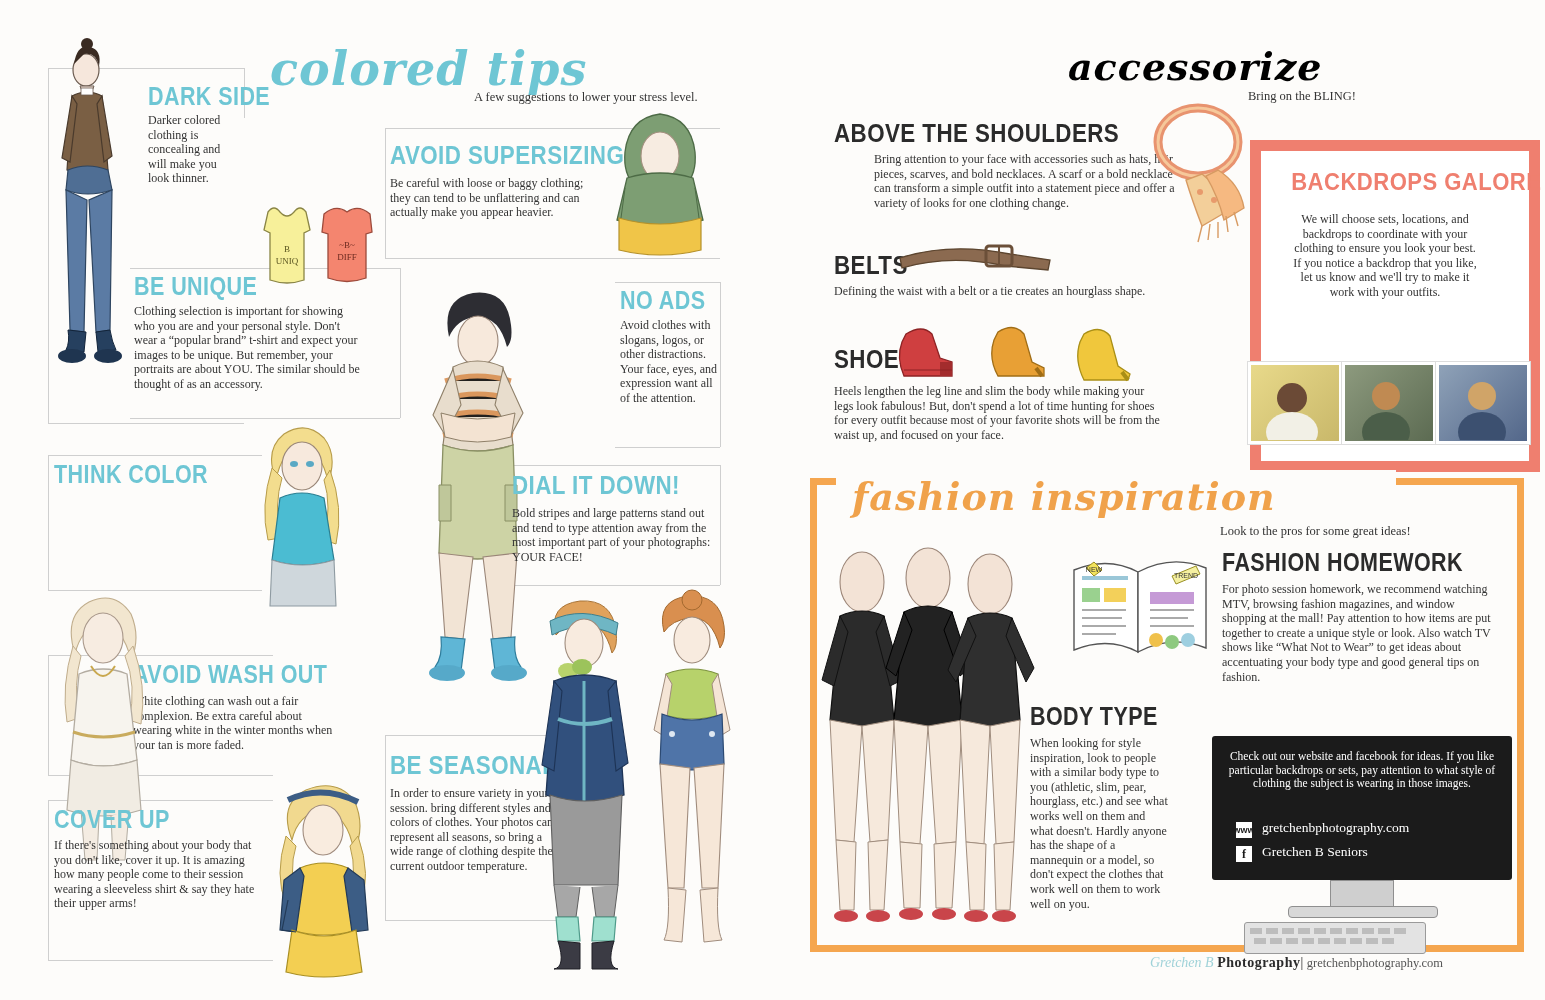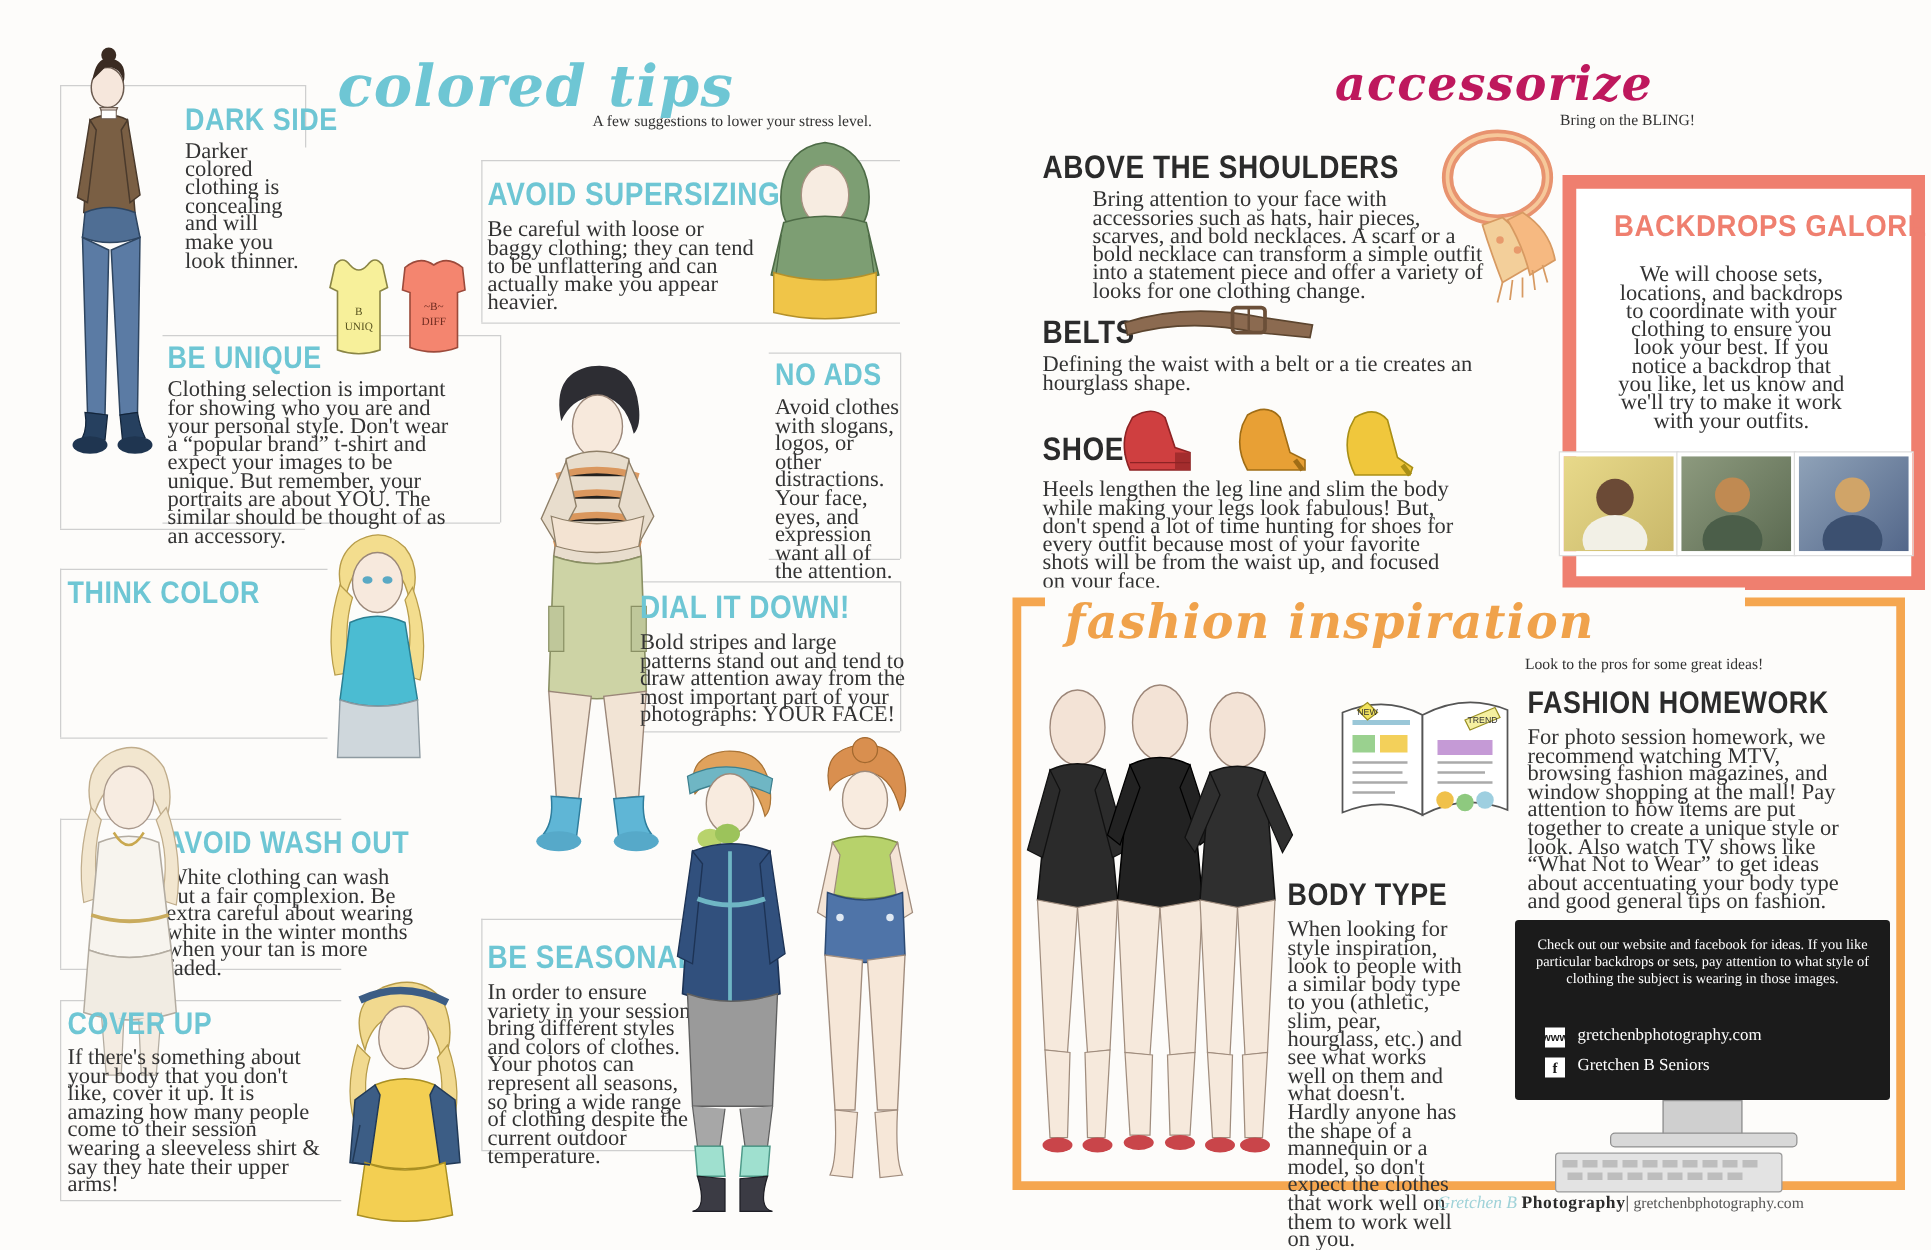--- a/index.html
+++ b/index.html
@@ -14,40 +14,40 @@
   .page{position:absolute;inset:0;}
 
   
   .script{
     font-family:"DejaVu Serif", serif;
     font-style:italic;
     font-weight:bold;
     letter-spacing:1px;
   }
   .script.teal{color:#6ec6d4;}
-  .script.coral{color:#be185d;}
+  .script.coral{color:#000000;}
   .script.orange{color:#f0a24b;}
 
   
   .hd{
     font-family:"Liberation Sans Narrow","Liberation Sans",sans-serif;
     font-weight:bold;
     letter-spacing:.5px;
     text-transform:uppercase;
     transform:scaleX(.86);
     transform-origin:left center;
     white-space:nowrap;
   }
   .hd.teal{color:#6ec6d4;}
   .hd.dark{color:#2b2b2b;}
   .hd.coral{color:#ef7f6f;}
 
   .body-txt{
     font-family:"Liberation Serif", serif;
-    font-size:18px;
+    font-size:12px;
     line-height:14.6px;
     color:#333;
   }
   .sub{
     font-family:"Liberation Serif", serif;
     font-size:12.5px;color:#333;
   }
 
   
   .line{position:absolute;background:#cfcfcf;}
@@ -248,21 +248,21 @@
       <path d="M24 268 L30 352 L48 354 L58 272 Z" fill="#f2e4d5" stroke="#9a8678" stroke-width="1.1"></path>
       <path d="M102 268 L96 352 L78 354 L68 272 Z" fill="#f2e4d5" stroke="#9a8678" stroke-width="1.1"></path>
       <path d="M26 352 Q28 372 20 382 L46 386 L50 354 Z" fill="#5fb6d6" stroke="#2e7d9c" stroke-width="1.2"></path>
       <path d="M100 352 Q98 372 106 382 L80 386 L76 354 Z" fill="#5fb6d6" stroke="#2e7d9c" stroke-width="1.2"></path>
       <ellipse cx="32" cy="388" rx="18" ry="8" fill="#56a9c9"></ellipse>
       <ellipse cx="94" cy="388" rx="18" ry="8" fill="#56a9c9"></ellipse>
     </svg>
   </div>
 
   <div class="hd teal" style="position:absolute;left:512px;top:470px;font-size:26px;">DIAL IT DOWN!</div>
-  <div class="body-txt" style="position:absolute;left:512px;top:506px;width:212px;">Bold stripes and large patterns stand out and tend to draw attention away from the most important part of your photographs: YOUR FACE!</div>
+  <div class="body-txt" style="position:absolute;left:512px;top:506px;width:212px;">Bold stripes and large patterns stand out and tend to type attention away from the most important part of your photographs: YOUR FACE!</div>
 
   <div class="hd teal" style="position:absolute;left:390px;top:750px;font-size:26px;">BE SEASONAL</div>
   <div class="body-txt" style="position:absolute;left:390px;top:786px;width:172px;">In order to ensure variety in your session. bring different styles and colors of clothes. Your photos can represent all seasons, so bring a wide range of clothing despite the current outdoor temperature.</div>
 
   <div class="fig" style="left:528px;top:595px;width:115px;height:380px;">
     <svg width="115" height="380" viewBox="0 0 115 380">
       <path d="M28 40 Q20 10 52 6 Q84 4 88 36 Q90 52 84 58 Q76 26 54 28 Q36 30 28 40 Z" fill="#e0a25c" stroke="#a97436" stroke-width="1"></path>
       <path d="M22 26 Q54 10 90 28 L88 40 Q54 24 24 40 Z" fill="#6fb6c4" stroke="#3d7f8d" stroke-width="1"></path>
       <ellipse cx="56" cy="48" rx="19" ry="24" fill="#f8ebdf" stroke="#9e8b7c" stroke-width="1.1"></ellipse>
       <ellipse cx="40" cy="76" rx="10" ry="8" fill="#b8d36c"></ellipse>

